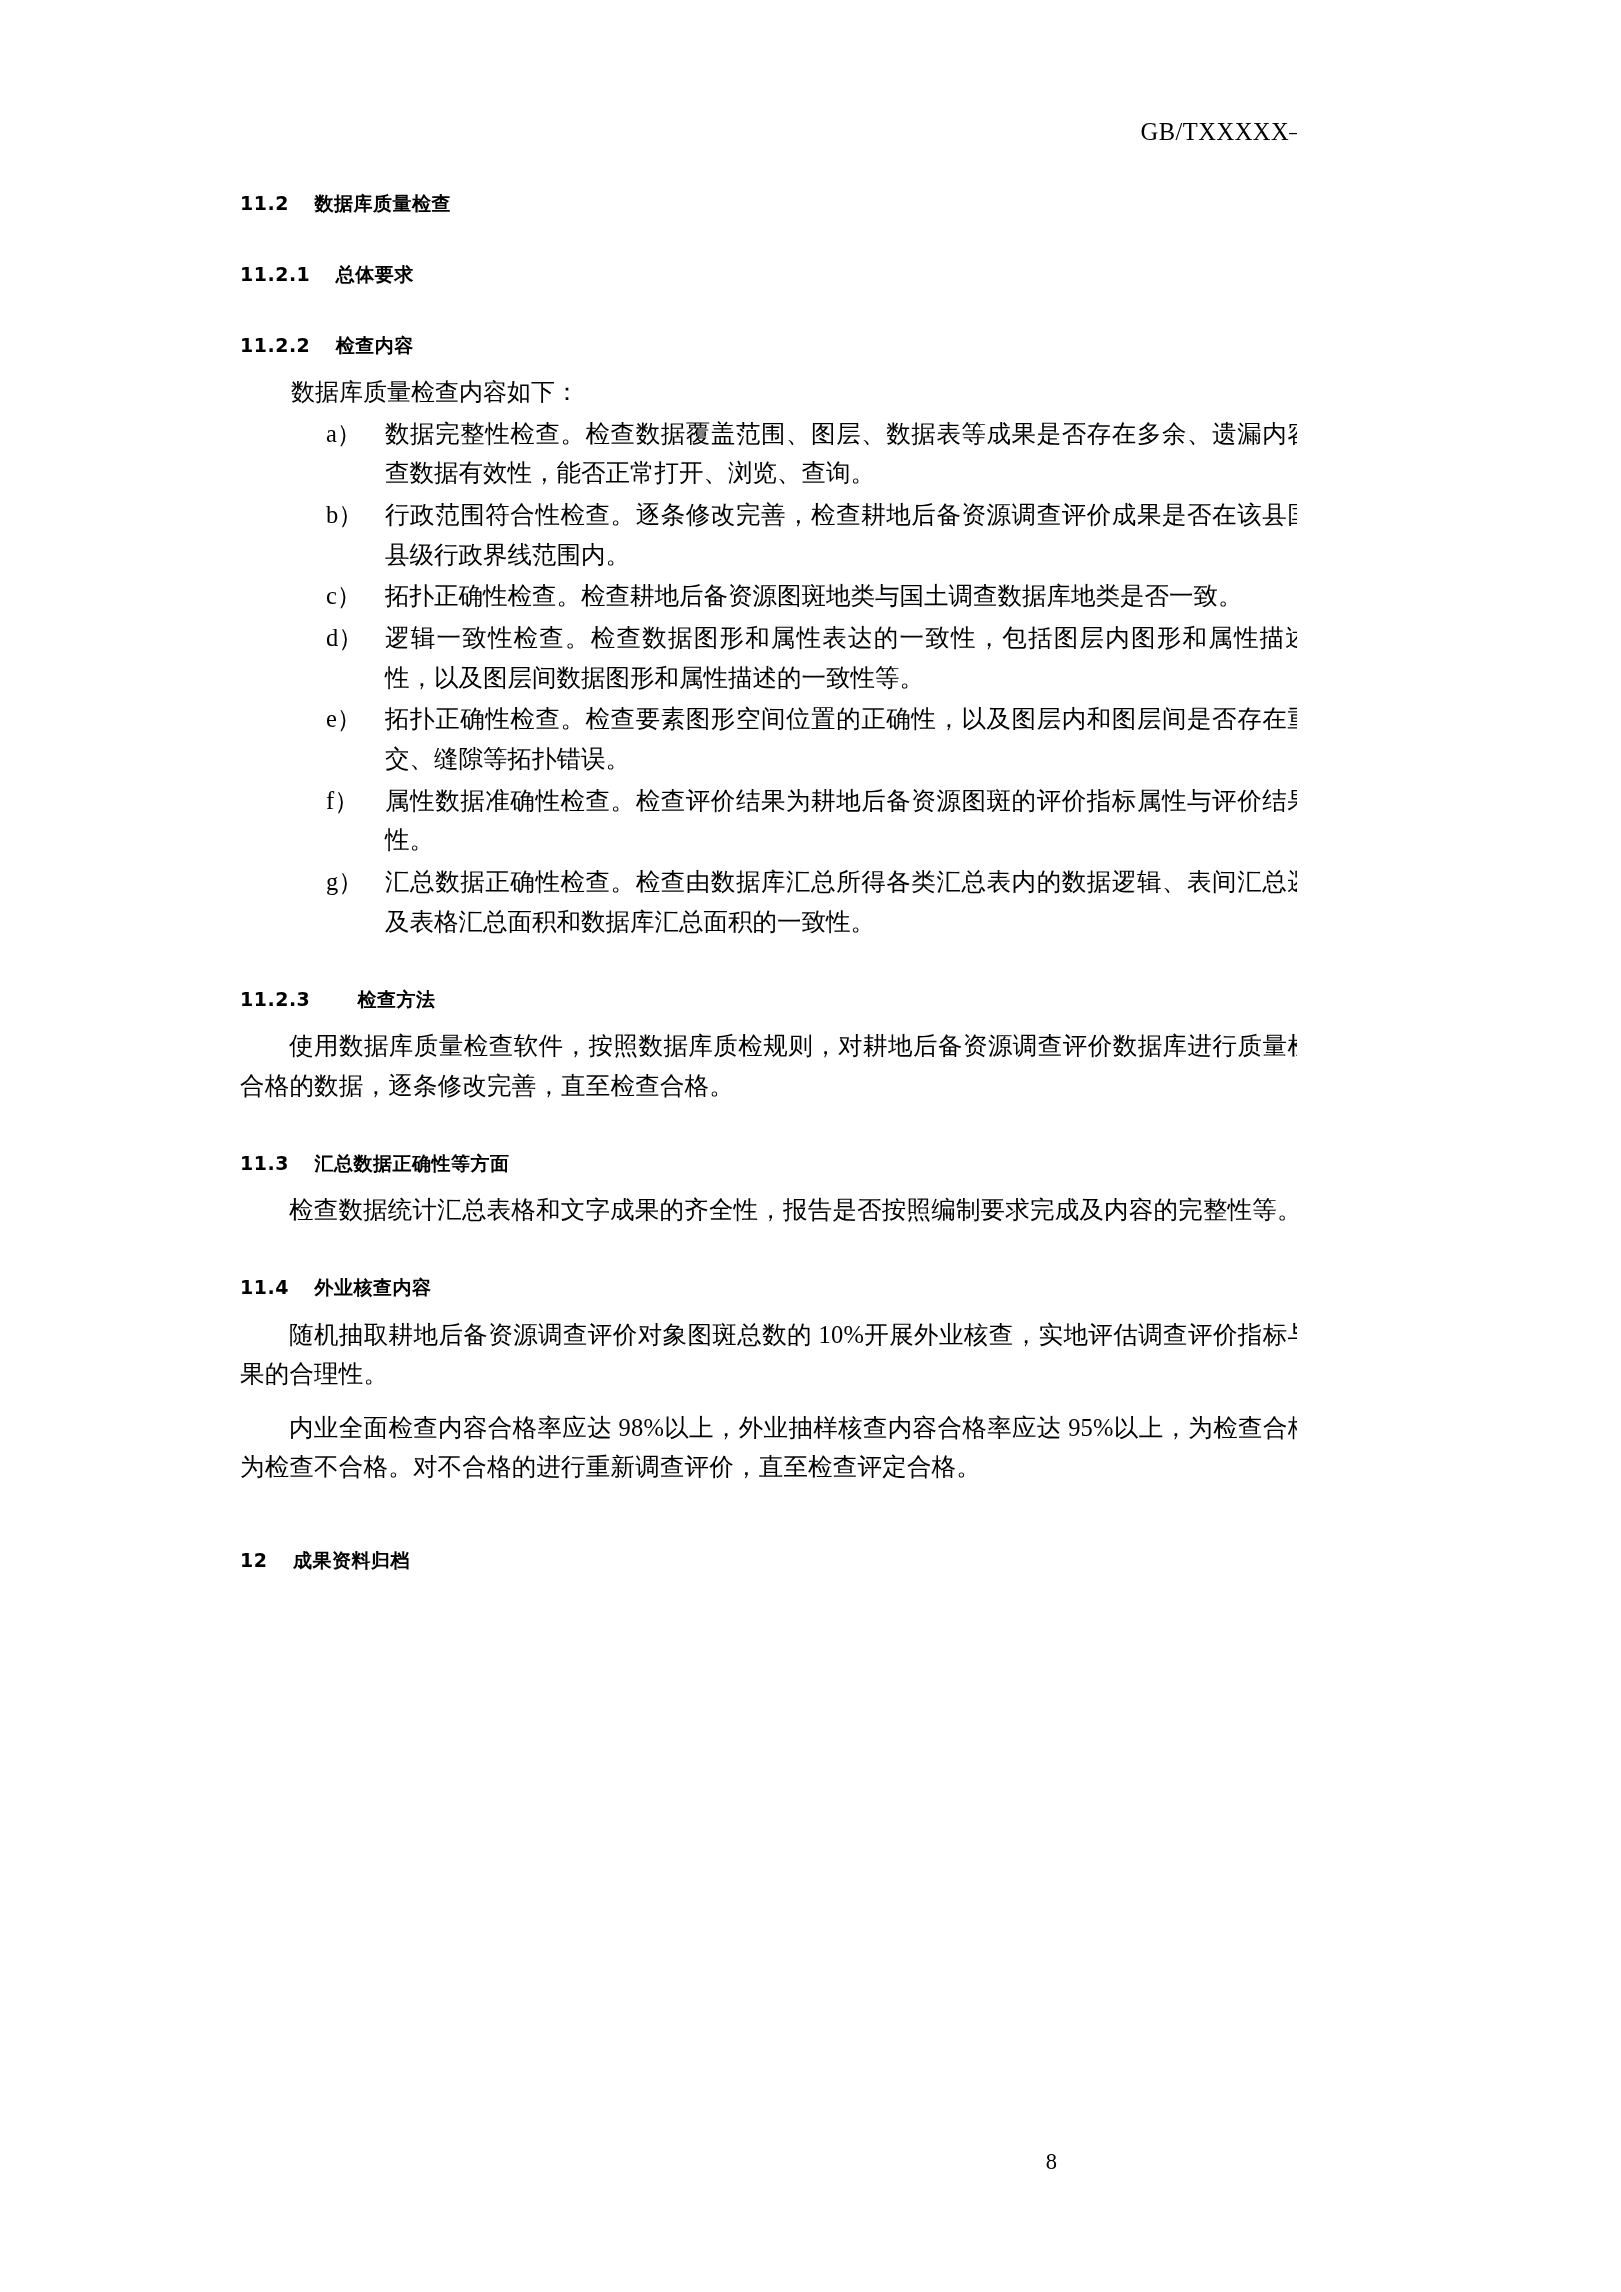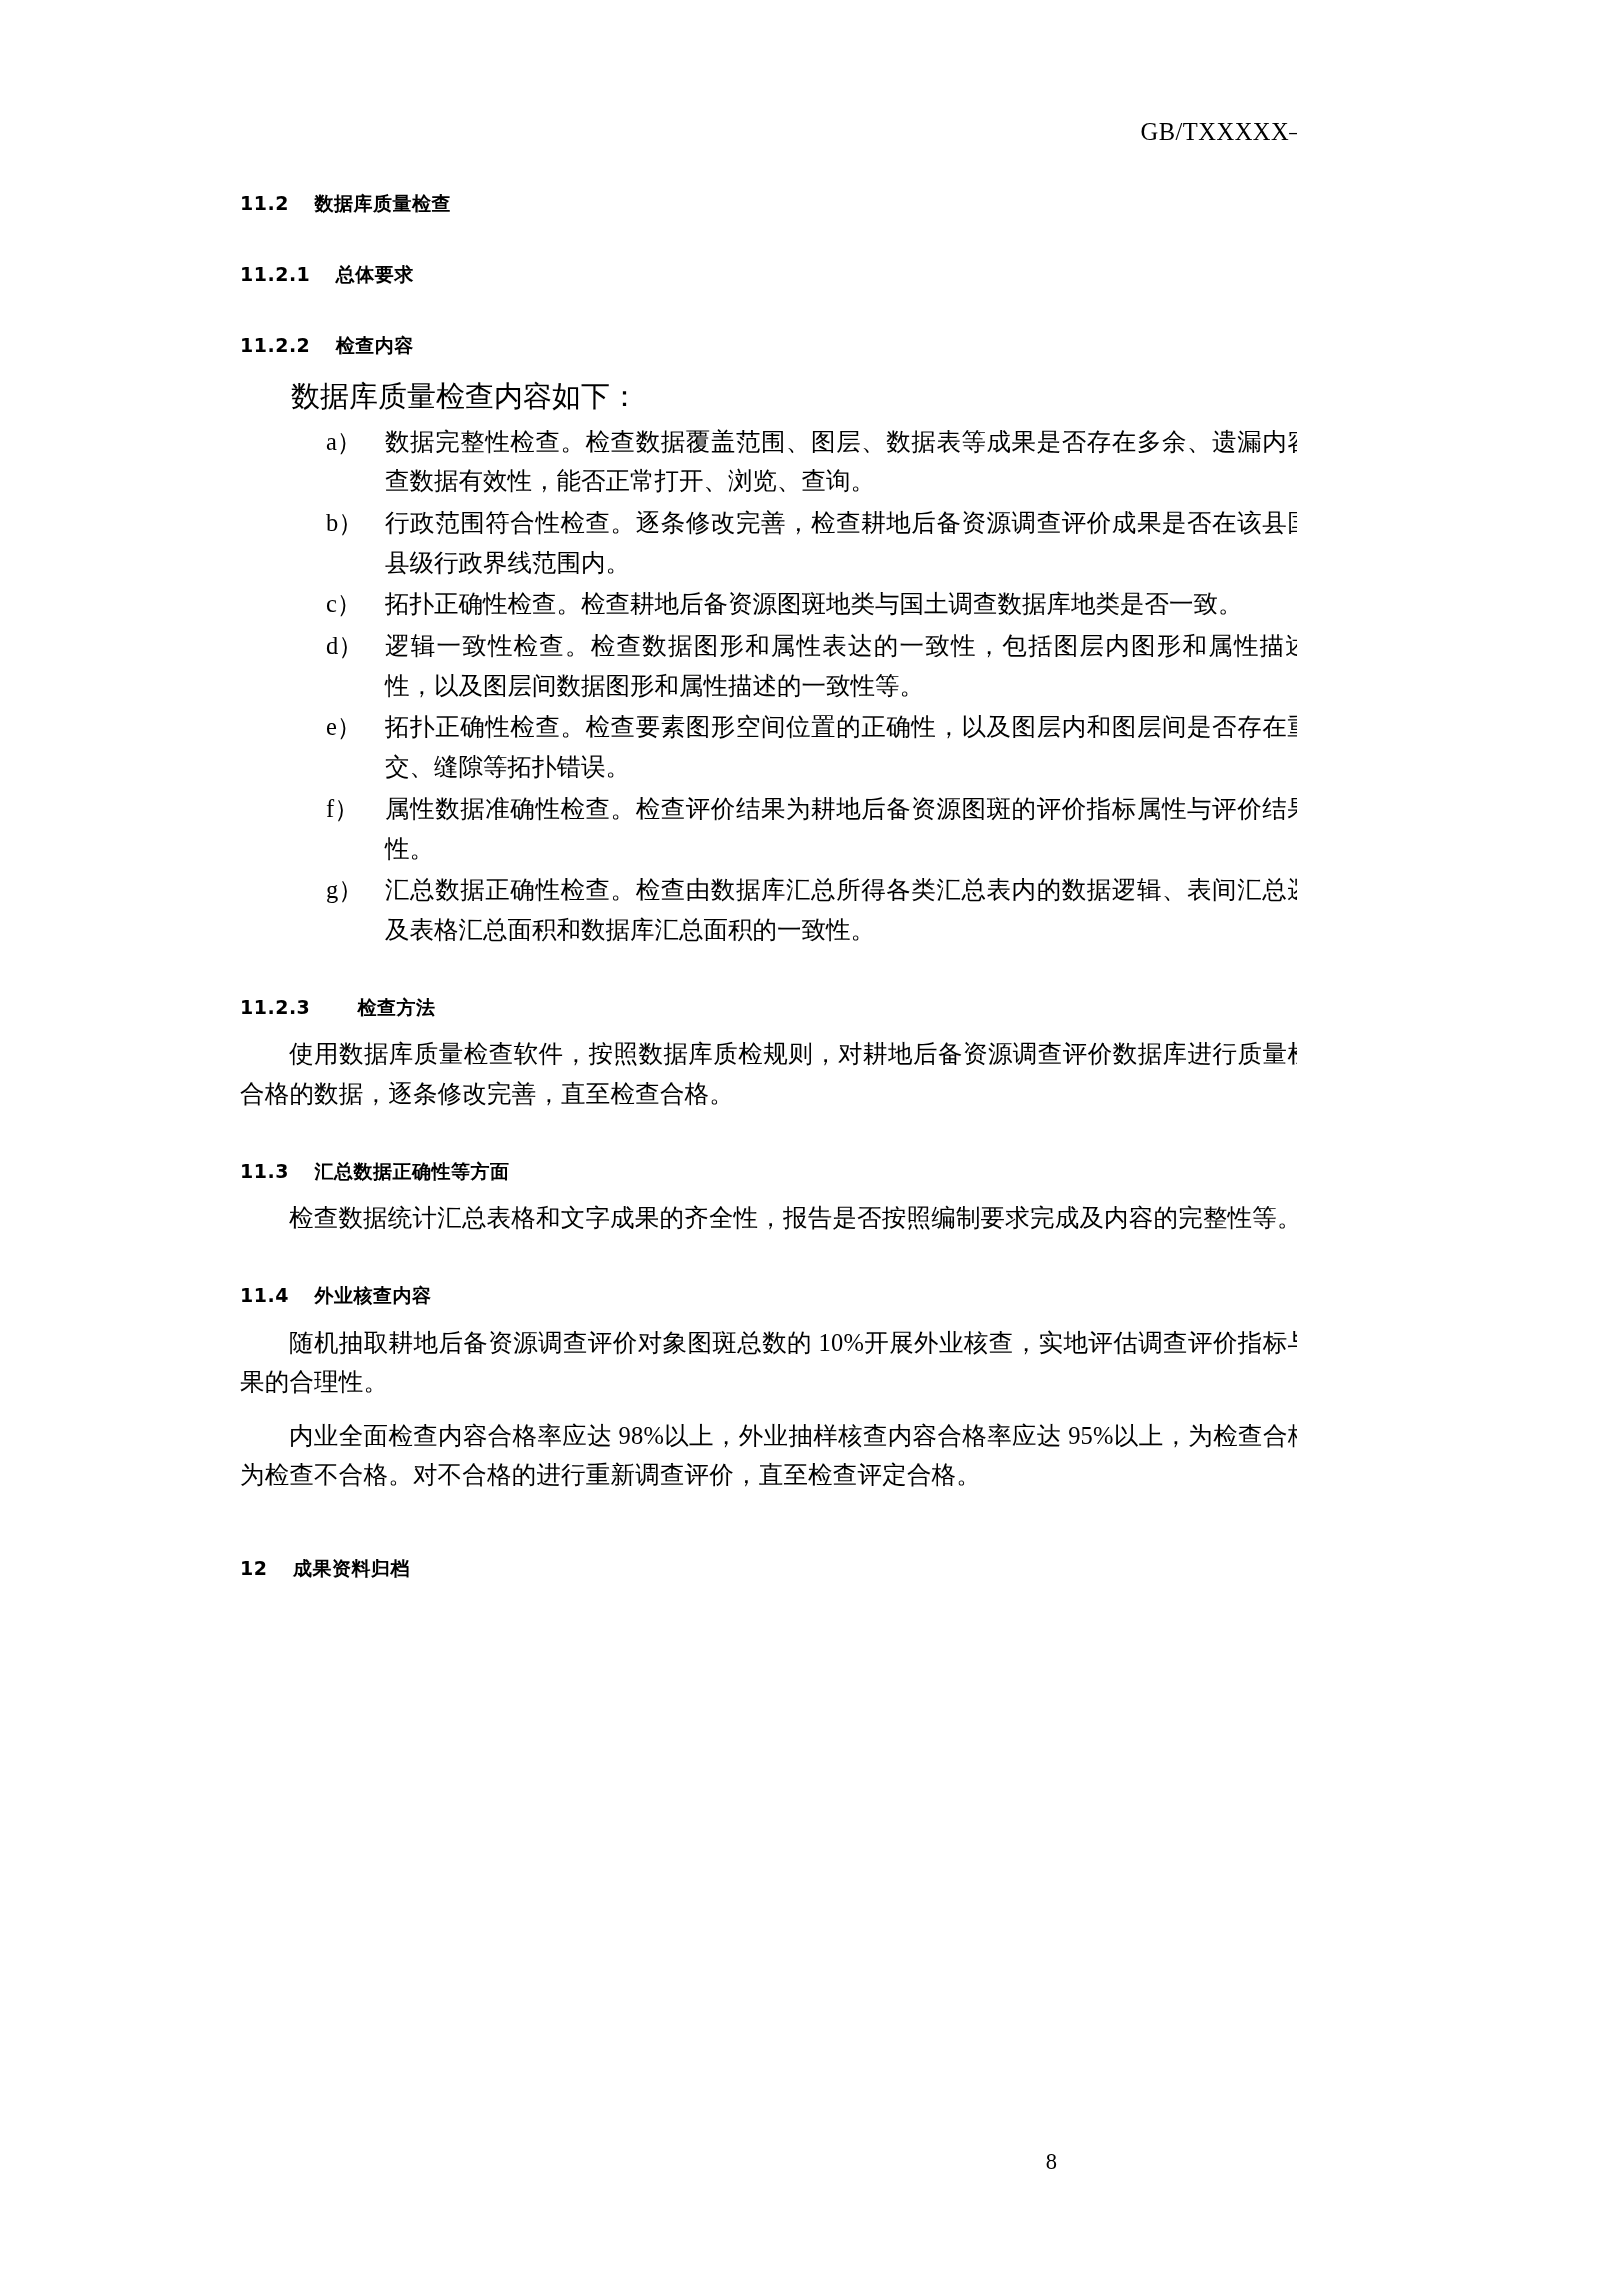--- a/index.html
+++ b/index.html
@@ -50,21 +50,21 @@
 
   p.para {
     font-size: 24.5px;
     line-height: 1.62;
     margin: 13.7px 0 0 0;
     text-indent: 2em;
     text-align: justify;
     letter-spacing: 0.2px;
   }
   p.lead {
-    font-size: 29px;
+    font-size: 24px;
     line-height: 1.62;
     margin: 13.7px 0 0 0;
     padding-left: 51px;
     text-align: justify;
   }
   ol.alpha {
     list-style: none;
     margin: 2px 0 0 0;
     padding: 0;
   }

